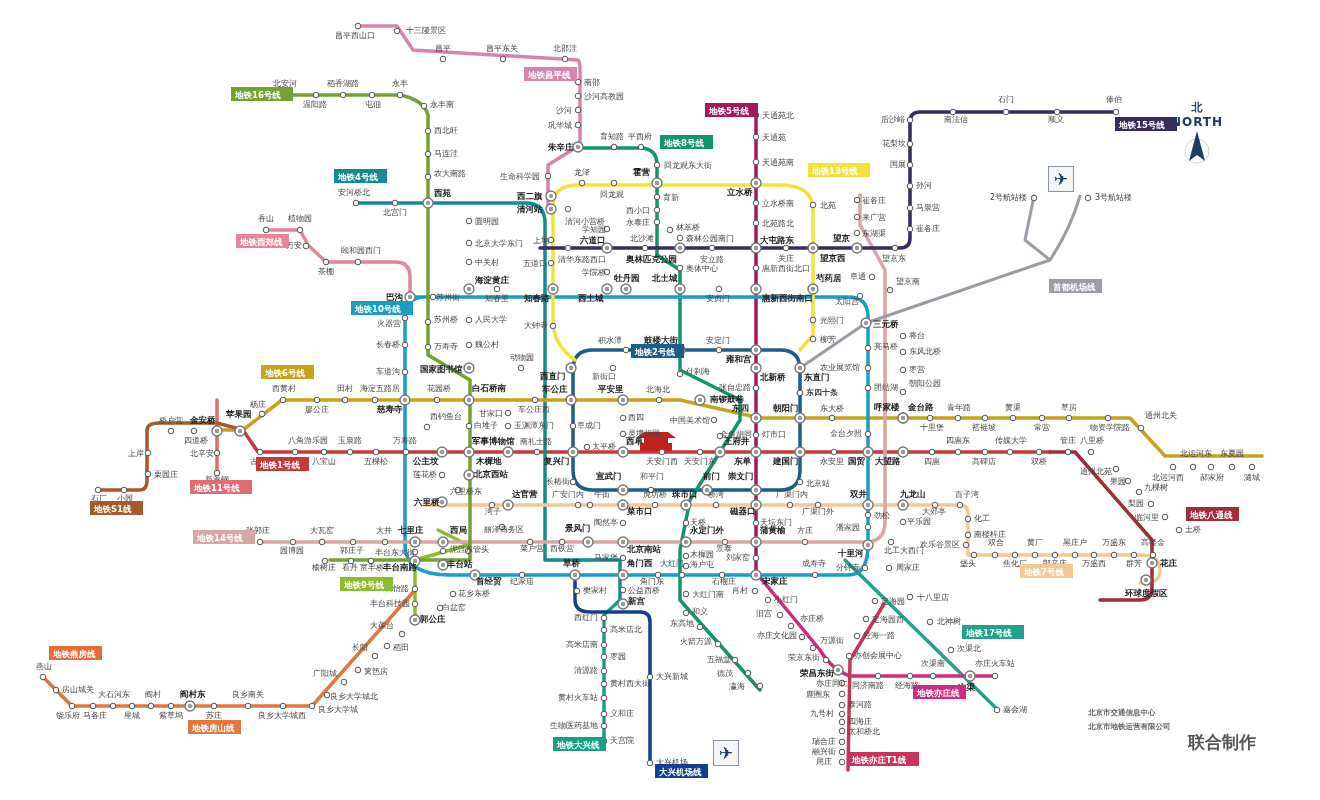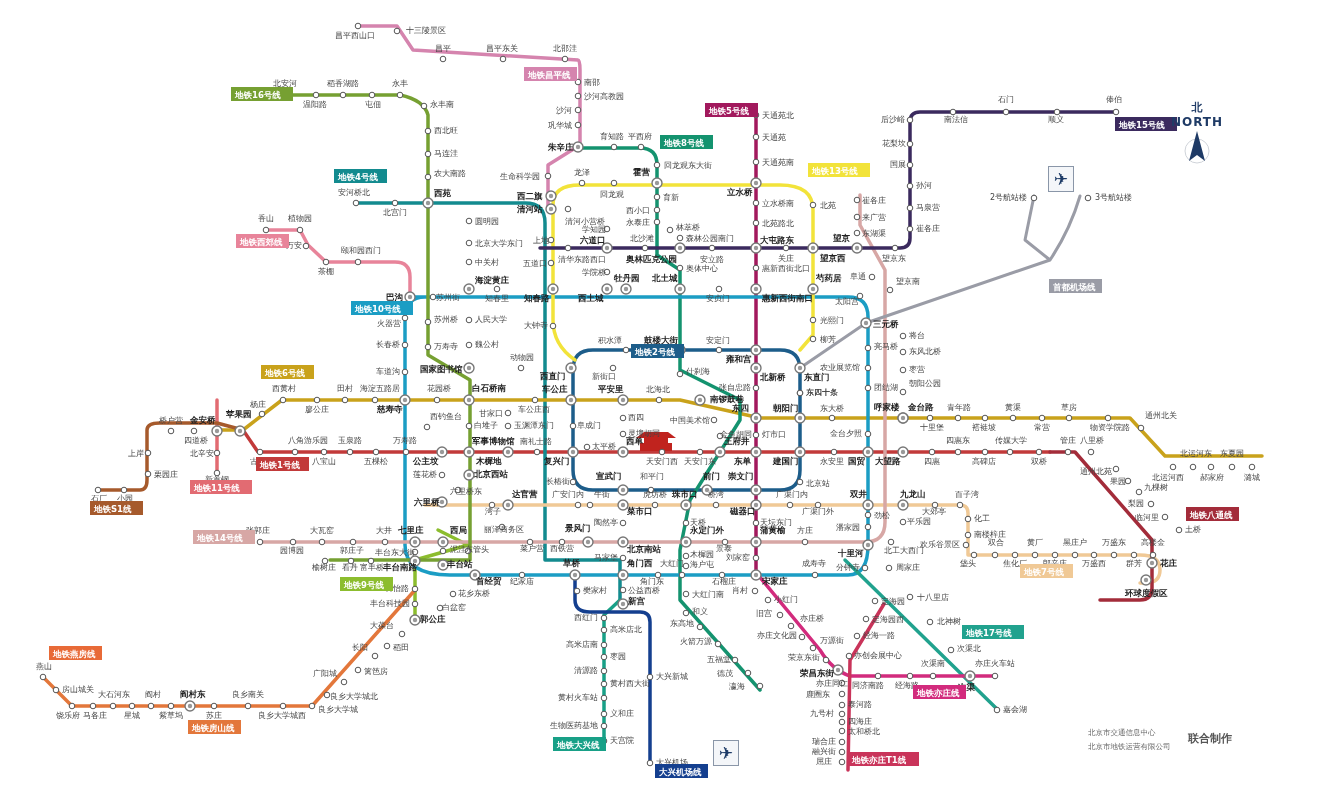--- a/index.html
+++ b/index.html
@@ -4,22 +4,22 @@
 <style>
   html,body{margin:0;padding:0;background:#ffffff;}
   body{width:1320px;height:800px;overflow:hidden;font-family:"DejaVu Sans",sans-serif;position:relative;}
   #map{position:absolute;left:0;top:0;width:1320px;height:800px;}
   .st-label{font-size:8px;fill:#444;font-family:"DejaVu Sans",sans-serif;}
   .st-label.major{font-weight:bold;fill:#222;font-size:8.5px;}
   .line-badge-text{font-size:8.5px;fill:#fff;font-weight:bold;font-family:"DejaVu Sans",sans-serif;}
   .north-box{position:absolute;left:1170px;top:100px;width:54px;height:70px;text-align:center;}
   .north-cn{font-size:11px;font-weight:bold;color:#1f3b66;display:block;}
   .north-en{font-size:12px;font-weight:bold;color:#1f3b66;letter-spacing:1px;display:block;}
-  .credits{position:absolute;left:1088px;top:726px;font-size:7.5px;color:#666;line-height:14px;}
-  .credits-joint{position:absolute;left:1188px;top:731px;font-size:11px;font-weight:bold;color:#555;text-align:right;}
+  .credits{position:absolute;left:1088px;top:706px;font-size:7.5px;color:#666;line-height:14px;font-weight:bold;}
+  .credits-joint{position:absolute;left:1188px;top:731px;font-size:17px;font-weight:bold;color:#555;text-align:right;}
   .airport{position:absolute;width:24px;height:24px;border:1px solid #8a96a8;background:#f4f6f9;display:flex;align-items:center;justify-content:center;font-size:17px;color:#1c3a66;}
 </style>
 </head>
 <body>
 
 <svg id="map" viewBox="0 0 1320 800" xmlns="http://www.w3.org/2000/svg">
   <g id="lines-layer">
       <path d="M243,430 L258,452 L1050,452" fill="none" stroke="#c23a3a" stroke-width="3.5" stroke-linejoin="round" stroke-linecap="round"></path>
       <path d="M593,350 L780,350 Q800,350 800,370 L800,470 Q800,490 780,490 L593,490 Q573,490 573,470 L573,370 Q573,350 593,350 Z" fill="none" stroke="#1d5d8a" stroke-width="3.5" stroke-linejoin="round" stroke-linecap="round"></path>
       <path d="M356,203 L525,203 Q545,203 545,223 L545,530 L545,560 L620,560 L620,600" fill="none" stroke="#138b8f" stroke-width="3.5" stroke-linejoin="round" stroke-linecap="round"></path>

